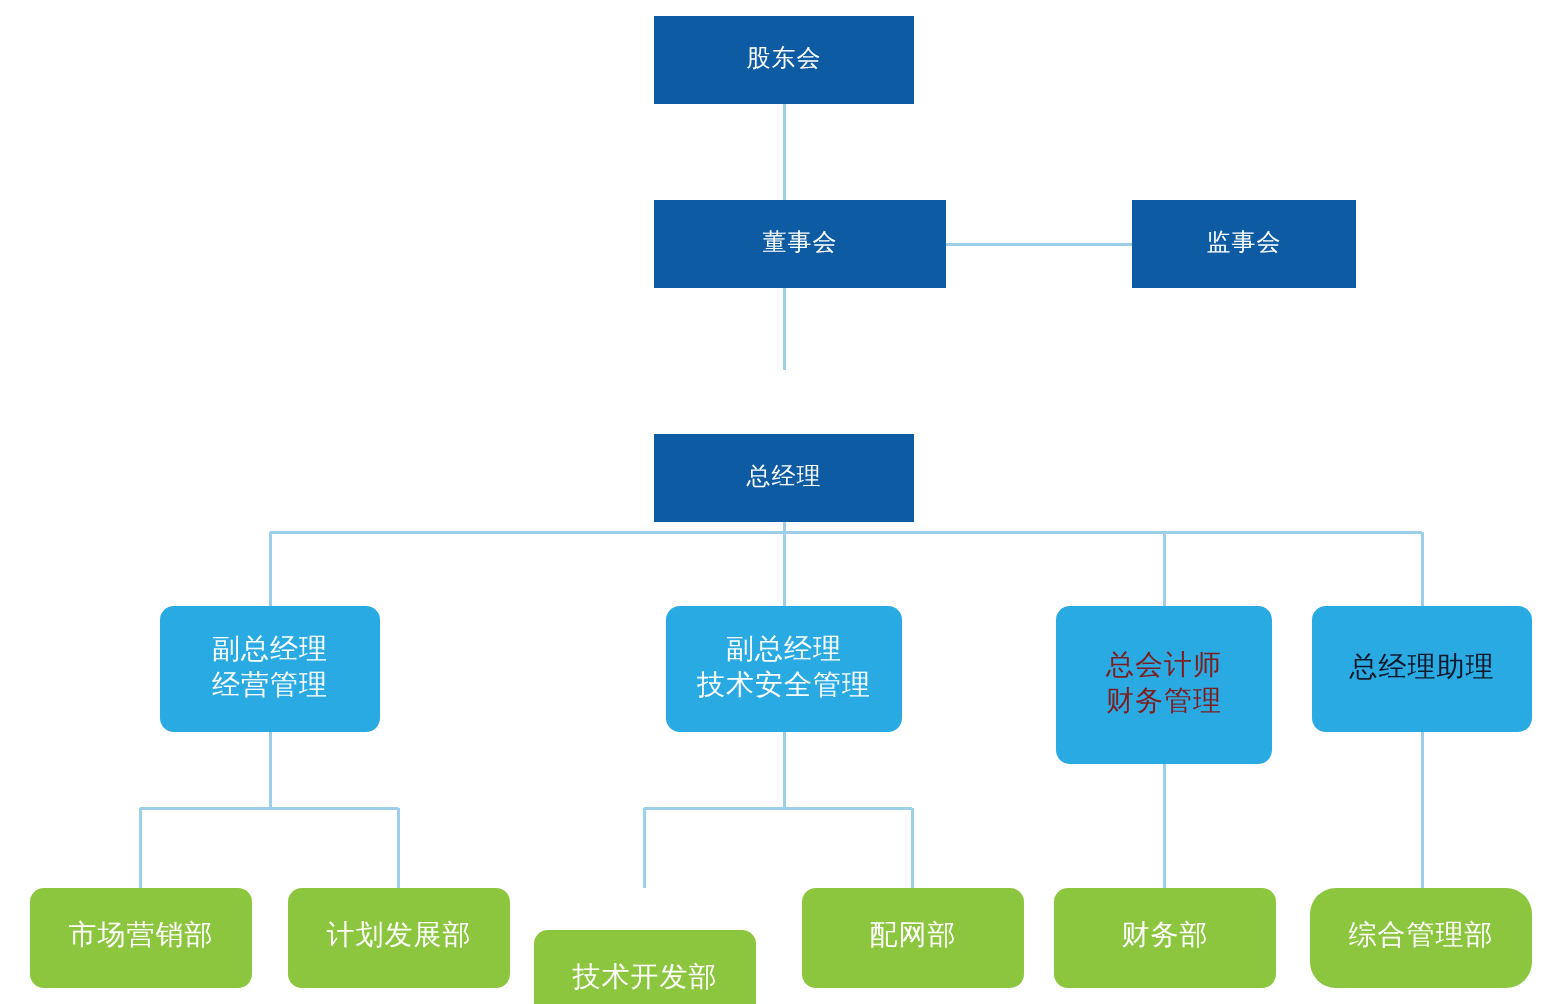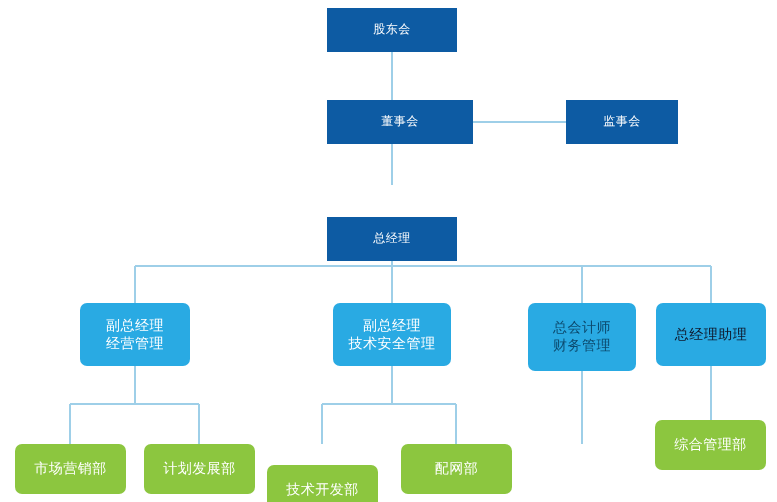--- a/index.html
+++ b/index.html
@@ -104,21 +104,21 @@
   <div class="node level-mid" style="left: 80px; top: 303px; width: 110px; height: 63px; background: rgb(41, 170, 227); color: rgb(255, 255, 255);">
     <span class="node-label">副总经理
 经营管理</span>
   </div>
 
   <div class="node level-mid" style="left: 333px; top: 303px; width: 118px; height: 63px; background: rgb(41, 170, 227); color: rgb(255, 255, 255);">
     <span class="node-label">副总经理
 技术安全管理</span>
   </div>
 
-  <div class="node level-mid" style="left: 528px; top: 303px; width: 108px; height: 68px; background: rgb(41, 170, 227); color: #0c4a6e;">
+  <div class="node level-mid" style="left: 528px; top: 303px; width: 108px; height: 79px; background: rgb(41, 170, 227); color: #7f1d1d;">
     <span class="node-label">总会计师
 财务管理</span>
   </div>
 
   <div class="node level-mid" style="left: 656px; top: 303px; width: 110px; height: 63px; background: rgb(41, 170, 227); color: #0f172a;">
     <span class="node-label">总经理助理</span>
   </div>
 
   <div class="node level-dept" style="left: 15px; top: 444px; width: 111px; height: 50px; background: rgb(140, 198, 63); color: rgb(255, 255, 255);">
     <span class="node-label">市场营销部</span>
@@ -129,18 +129,21 @@
   </div>
 
   <div class="node level-dept" style="left: 267px; top: 444px; width: 111px; height: 50px; background: rgb(140, 198, 63); color: rgb(255, 255, 255); margin-top: 21px;">
     <span class="node-label">技术开发部</span>
   </div>
 
   <div class="node level-dept" style="left: 401px; top: 444px; width: 111px; height: 50px; background: rgb(140, 198, 63); color: rgb(255, 255, 255); text-align: center;">
     <span class="node-label">配网部</span>
   </div>
 
+  <div class="node level-dept" style="left: 527px; top: 444px; width: 111px; height: 50px; background: rgb(140, 198, 63); color: rgb(255, 255, 255);">
+    <span class="node-label">财务部</span>
+  </div>
 
-  <div class="node level-dept" style="left: 655px; top: 420px; width: 111px; height: 50px; background: rgb(140, 198, 63); color: rgb(255, 255, 255);">
+  <div class="node level-dept" style="left: 655px; top: 444px; width: 111px; height: 50px; background: rgb(140, 198, 63); color: rgb(255, 255, 255); border-radius: 13px;">
     <span class="node-label">综合管理部</span>
   </div>
 
 </div>
 
 </body></html>

